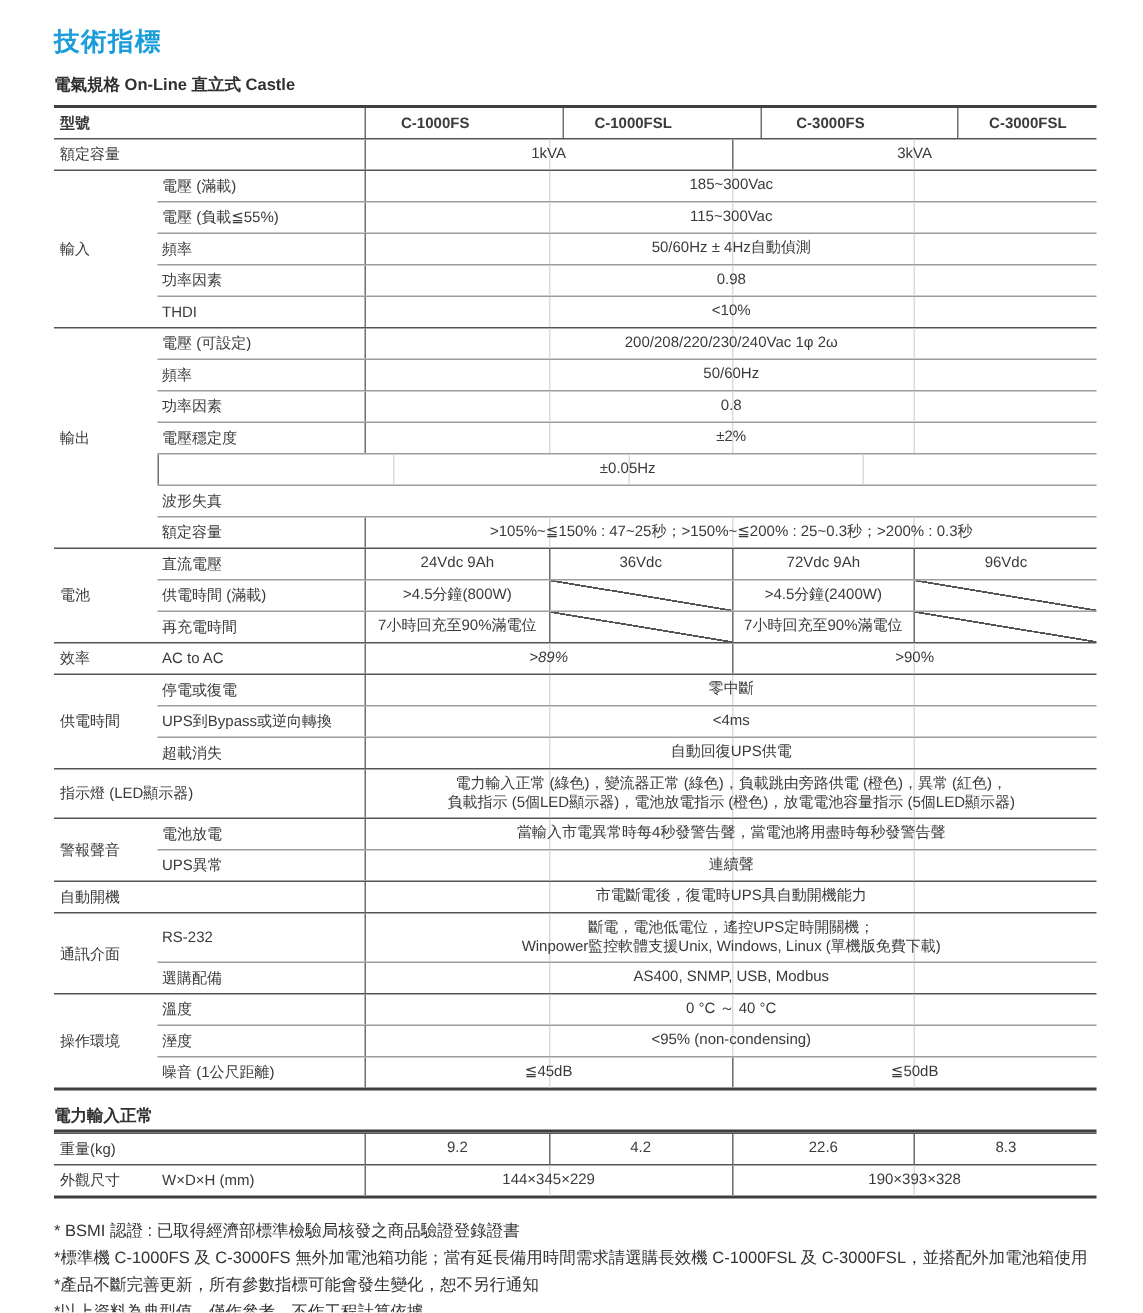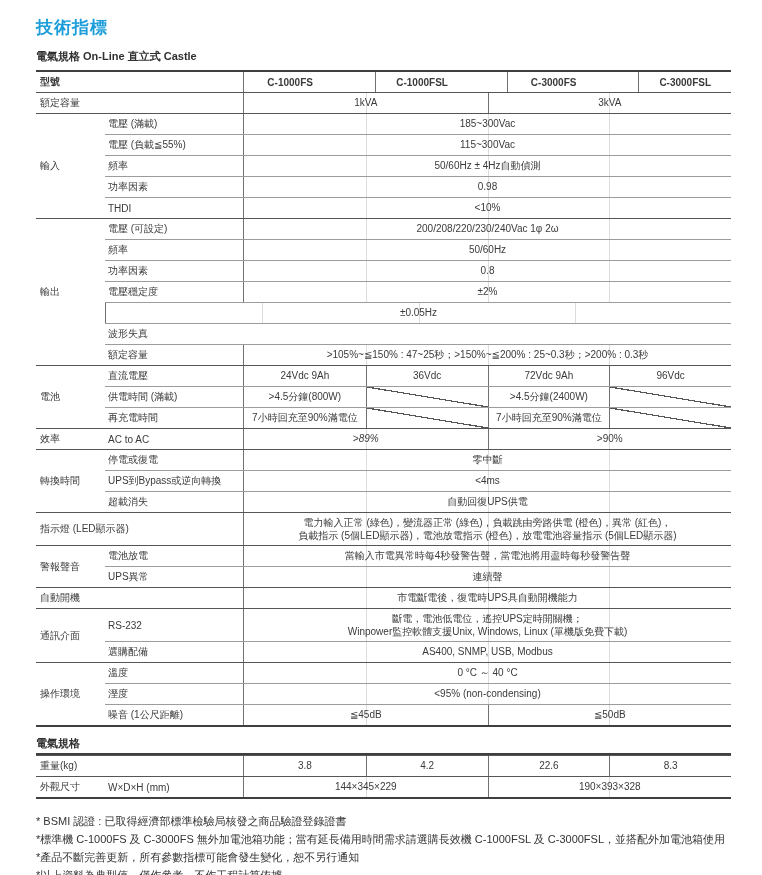--- a/index.html
+++ b/index.html
@@ -238,21 +238,21 @@
                 <div class="vlight" style="left: 25%;"></div>
                 <div class="vlight" style="left: 50%;"></div>
                 <div class="vlight" style="left: 75%;"></div>
                 <div class="cell" style="width: 50%; font-style: italic;">&gt;89%</div>
                 <div class="cell sep" style="width: 50%;">&gt;90%</div>
               </div>
             </div>
           </div>
         </div>
         <div class="group">
-          <div class="group-label">轉換時間</div>
+          <div class="group-label">供電時間</div>
           <div class="group-rows">
             <div class="row">
               <div class="sub-label">停電或復電</div>
               <div class="data-area">
                 <div class="vlight" style="left: 25%;"></div>
                 <div class="vlight" style="left: 50%;"></div>
                 <div class="vlight" style="left: 75%;"></div>
                 <div class="cell" style="width: 100%;">零中斷</div>
               </div>
             </div>
@@ -383,32 +383,32 @@
                 <div class="vlight" style="left: 75%;"></div>
                 <div class="cell" style="width: 50%;">≦45dB</div>
                 <div class="cell sep" style="width: 50%;">≦50dB</div>
               </div>
             </div>
           </div>
         </div>
       </div>
   </div>
 
-  <div class="weight-title">電氣規格</div>
+  <div class="weight-title">電力輸入正常</div>
   <div class="weight-table">
     <div id="weight-rows">
         <div class="group">
           <div class="group-rows">
             <div class="row">
               <div class="sub-label wide-label">重量(kg)</div>
               <div class="data-area">
                 <div class="vlight" style="left: 25%;"></div>
                 <div class="vlight" style="left: 50%;"></div>
                 <div class="vlight" style="left: 75%;"></div>
-                <div class="cell" style="width: 25%;">3.8</div>
+                <div class="cell" style="width: 25%;">9.2</div>
                 <div class="cell sep" style="width: 25%;">4.2</div>
                 <div class="cell sep" style="width: 25%;">22.6</div>
                 <div class="cell sep" style="width: 25%;">8.3</div>
               </div>
             </div>
           </div>
         </div>
         <div class="group">
           <div class="group-label">外觀尺寸</div>
           <div class="group-rows">

